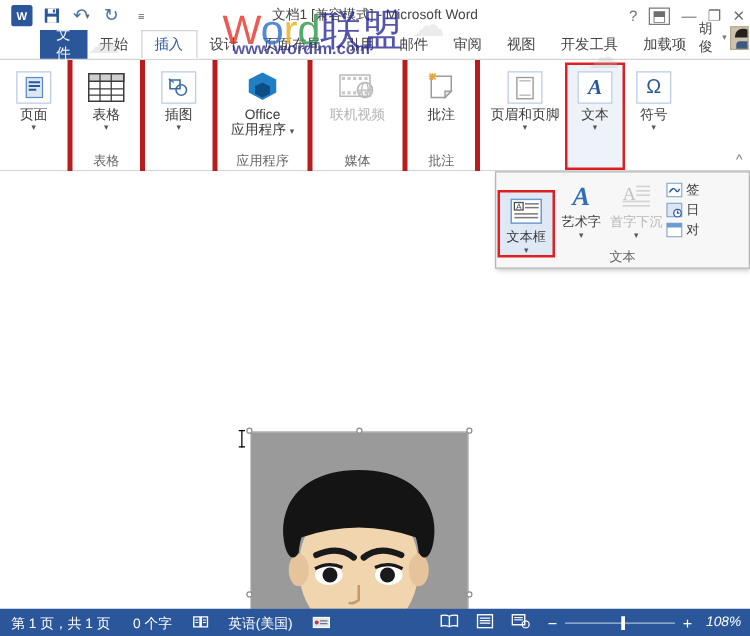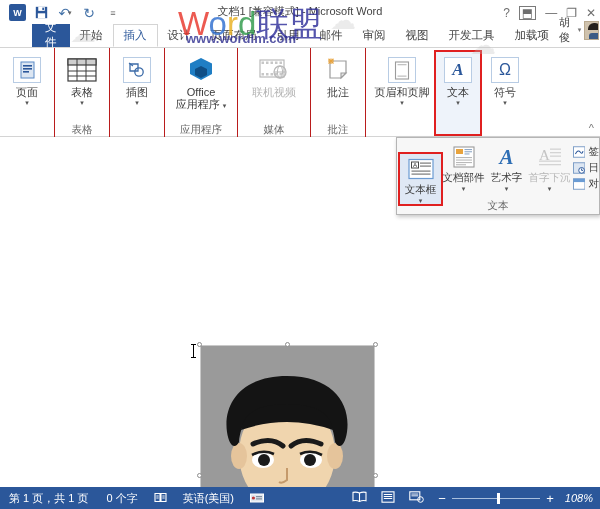--- a/index.html
+++ b/index.html
@@ -78,21 +78,21 @@
   }
 
   
   .ribbon {
     position: absolute; left: 0; top: 48px; width: 600px; height: 89px;
     background: #fff; border-bottom: 1px solid #d4d4d4;
   }
   .groups { display: flex; height: 89px; align-items: stretch; }
   .group {
     position: relative; display: flex; flex-direction: column;
-    align-items: center; padding: 3px 4px 0; border-right: 1px solid #b91c1c;
+    align-items: center; padding: 3px 4px 0; border-right: 4px solid #b91c1c;
   }
   .group-items { display: flex; align-items: flex-start; flex: 1; gap: 1px; }
   .group-label {
     font-size: 10.5px; color: #666; height: 15px; line-height: 15px;
     width: 100%; text-align: center;
   }
   .bigbtn {
     width: 46px; display: flex; flex-direction: column; align-items: center;
     padding-top: 4px; cursor: default;
   }
@@ -520,43 +520,20 @@
             <g fill="#7a7a7a">
                 <rect x="3.5" y="12.5" width="19" height="1.2"></rect>
                 <rect x="3.5" y="15.5" width="19" height="1.2"></rect>
               </g>
           </svg>
         </span>
         <span class="lb">文本框</span>
         <span class="cr">▾</span>
       </div>
 
-      <div class="dd-btn">
-        <span class="ic">
-          <svg width="24" height="22" viewBox="0 0 24 22">
-            <rect x="2" y="1" width="20" height="20" fill="#fff" stroke="#9b9b9b" stroke-width="1.1"></rect>
-            <g fill="#e8a33d">
-                <rect x="4" y="3" width="7" height="5"></rect>
-              </g>
-            <g fill="#8fa8c6">
-                <rect x="12.5" y="3" width="7.5" height="1.1"></rect>
-                <rect x="12.5" y="5.2" width="7.5" height="1.1"></rect>
-                <rect x="12.5" y="7.4" width="5" height="1.1"></rect>
-              </g>
-            <g fill="#b9b9b9">
-                <rect x="4" y="11" width="16" height="1.1"></rect>
-                <rect x="4" y="13.5" width="16" height="1.1"></rect>
-                <rect x="4" y="16" width="16" height="1.1"></rect>
-                <rect x="4" y="18.2" width="10" height="1.1"></rect>
-              </g>
-          </svg>
-        </span>
-        <span class="lb">文档部件</span>
-        <span class="cr">▾</span>
-      </div>
 
       <div class="dd-btn">
         <span class="ic">
           <span style="font-family:'Liberation Serif',serif;font-style:italic;font-weight:bold;font-size:21px;color:#2f6fb5">A</span>
         </span>
         <span class="lb">艺术字</span>
         <span class="cr">▾</span>
       </div>
 
       <div class="dd-btn disabled">

